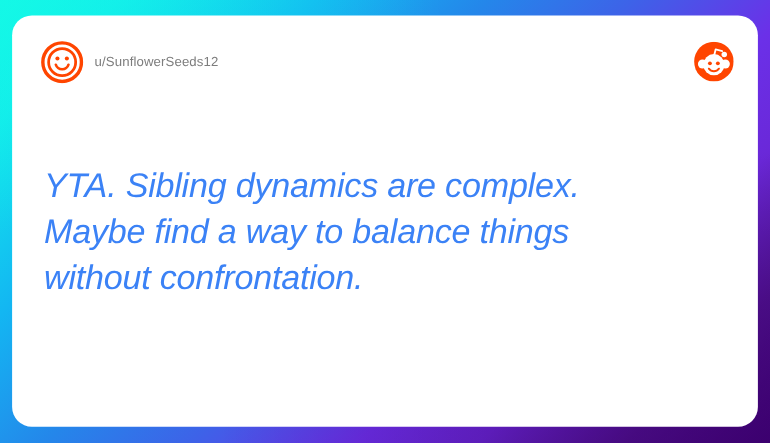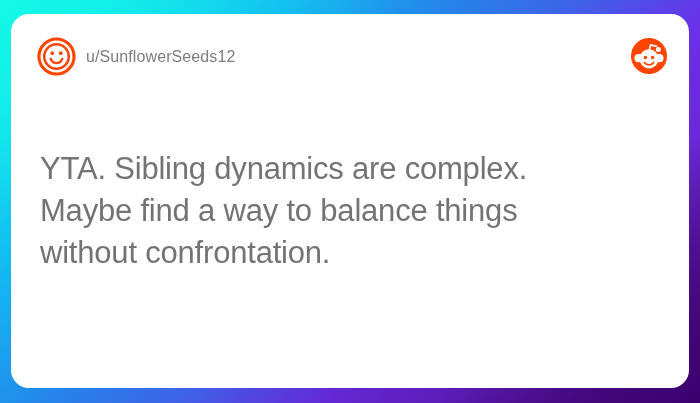--- a/index.html
+++ b/index.html
@@ -77,37 +77,38 @@
     right: 22px;
     top: 24px;
     width: 36px;
     height: 36px;
   }
 
   .username {
     position: absolute;
     left: 75px;
     top: 33px;
-    font-size: 16px;
+    font-size: 12px;
     letter-spacing: 0.1px;
     color: #7D7D7D;
     line-height: 19px;
     white-space: nowrap;
   }
 
   .body-text {
     position: absolute;
     left: 29px;
     top: 134px;
     right: 40px;
     font-size: 31px;
     line-height: 42px;
     letter-spacing: -0.2px;
-    color: #737373;
+    color: #3b82f6;
     white-space: pre-line;
+    font-style: italic;
   }
 </style>
 </head>
 <body>
 
 <div id="screen">
 
   <div class="card">
 
     <div class="card-header">

